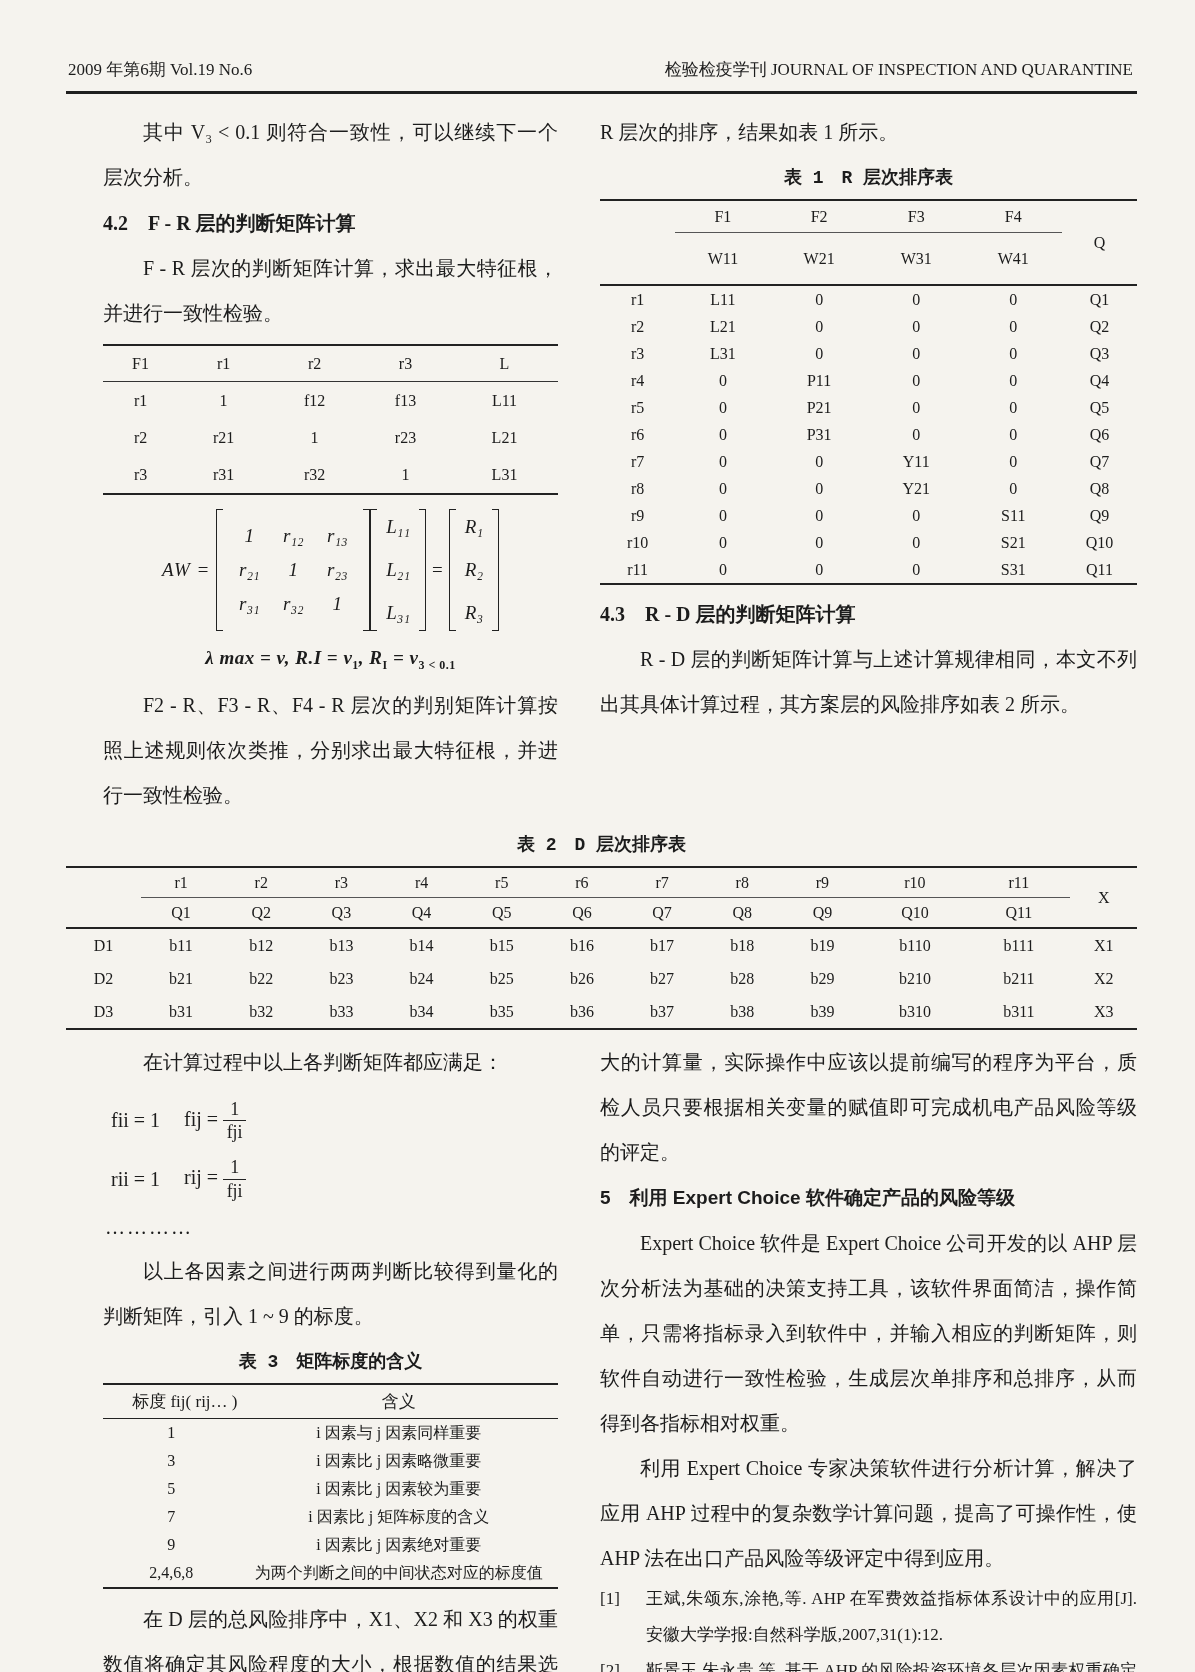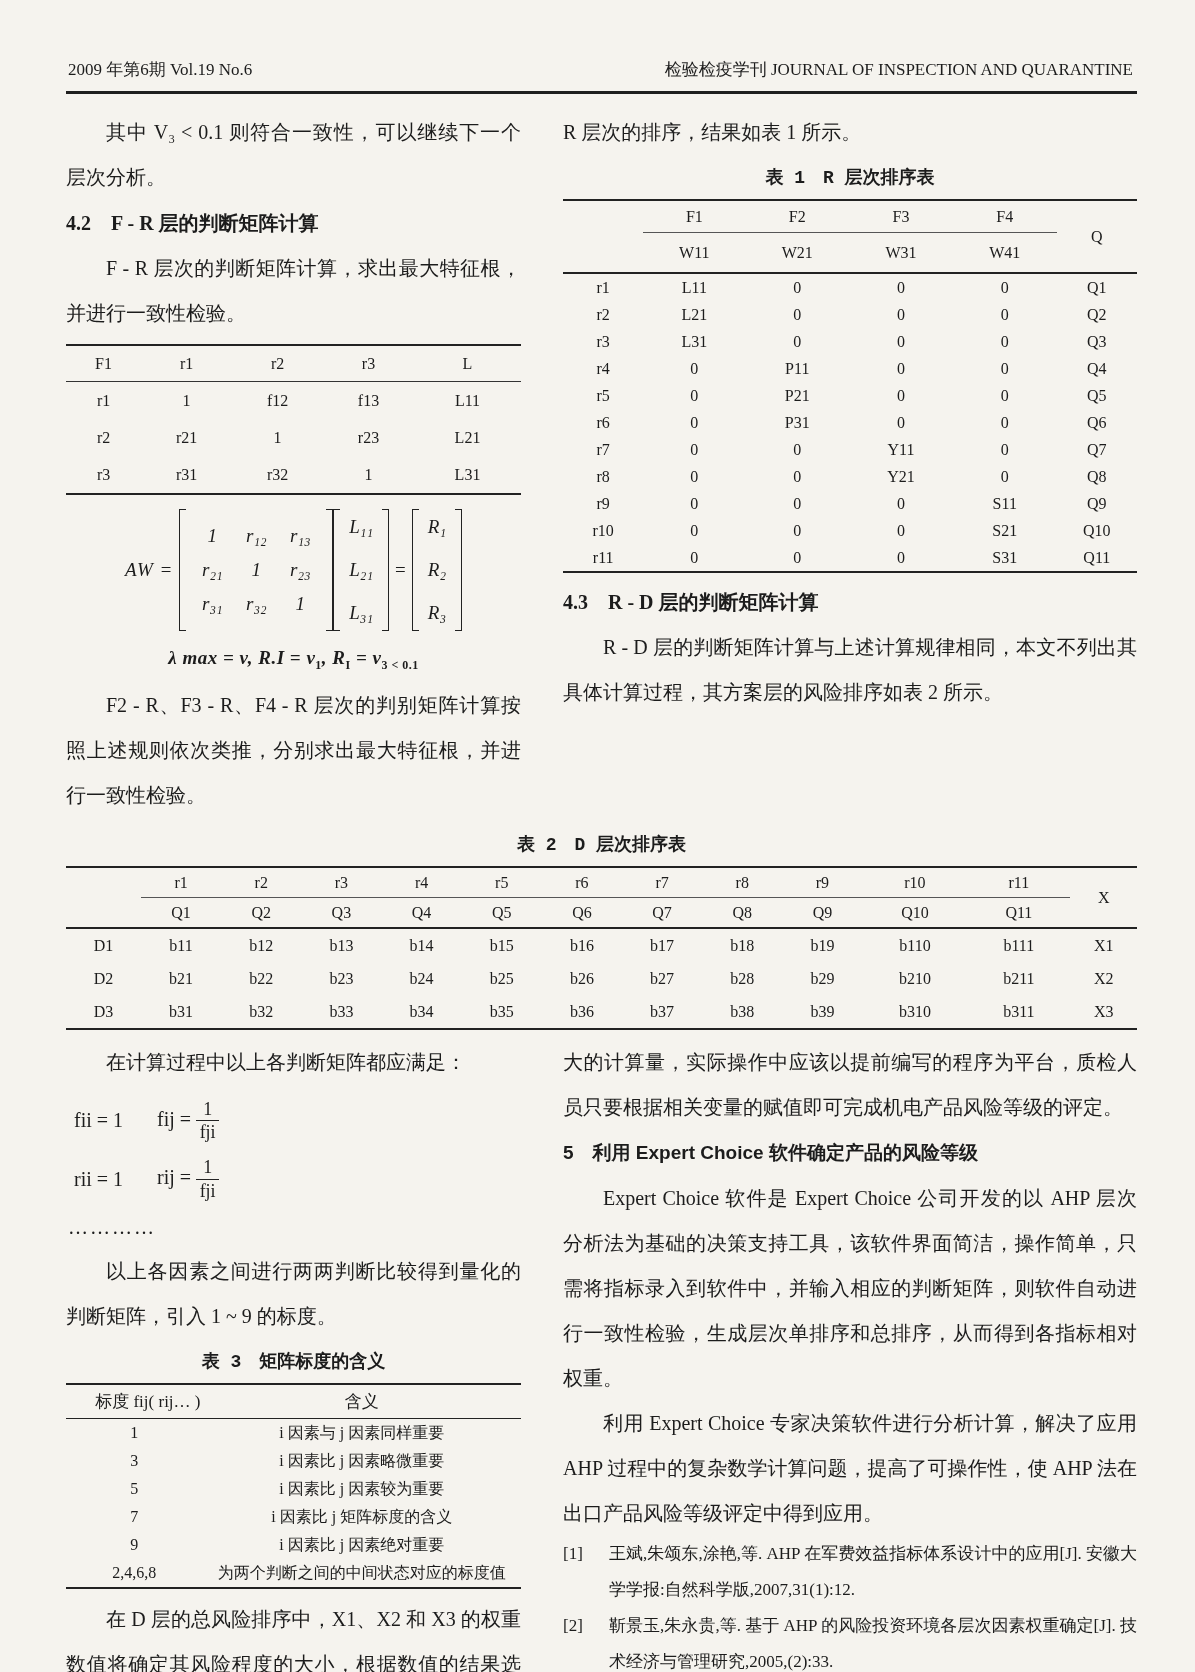--- a/index.html
+++ b/index.html
@@ -8,38 +8,38 @@
     width:1195px; min-height:1672px;
     background:#f5f3ee; color:#1c1c1c;
     font-family:"Liberation Serif","DejaVu Serif",serif;
     padding:58px 58px 30px 66px;
     position:relative;
   }
   .hdr { display:flex; justify-content:space-between; 
          font-size:17px; padding:0 4px 10px 2px; }
   .hdr-rule { border-bottom:3px solid #1f1f1f; margin-bottom:16px; }
   .cols { display:flex; gap:42px; }
-  .colL { width:455px; flex:none; }
+  .colL { width:455px; flex:none;margin-left:37px; }
   .colR { flex:1; min-width:0; }
   p.body { margin:0; font-size:20px; line-height:45px; text-align:justify; }
   .ind { text-indent:2em; }
   .sech { margin:0; font-size:20px; line-height:46px; font-weight:bold; }
   .sech5 { font-family:Liberation Sans, sans-serif; font-size:19px; }
   .cap { text-align:center; font-weight:bold; font-size:18px; line-height:42px;
          font-family:Liberation Mono, monospace; margin-top:2px; }
   table { width:100%; border-collapse:collapse;
           border-top:2.5px solid #222; border-bottom:2.5px solid #222;
           font-size:16px; }
   th,td { font-weight:normal; text-align:center; padding:5px 2px; line-height:19px; }
   
   .tfr thead th { border-bottom:1.6px solid #333; padding:8px 2px; }
   .tfr tbody td { padding:9px 2px; }
   
   .t1 thead tr.grprow th.grp { border-bottom:1.2px solid #555; padding:6px 2px; }
-  .t1 thead tr.subrow th { border-bottom:2px solid #222; padding:10px 2px; }
+  .t1 thead tr.subrow th { border-bottom:2px solid #222; padding:16px 2px; }
   .t1 thead th.span2 { border-bottom:2px solid #222; }
   .t1 td, .t1 th { padding:4px 2px; }
   .t1 col.c-lbl { width:14%; }
   
   .t2 thead tr.grprow th.grp { border-bottom:1.2px solid #555; }
   .t2 thead tr.subrow th { border-bottom:2px solid #222; }
   .t2 thead th.span2 { border-bottom:2px solid #222; }
   .t2 td, .t2 th { padding:5px 1px; font-size:16px; }
   .t2 tbody td { padding:7px 1px; }
   
@@ -56,21 +56,21 @@
   .mxbr.r { border-right:1.6px solid #222; }
   .mgrid3 { display:grid; grid-template-columns:repeat(3, minmax(36px,auto));
             row-gap:12px; column-gap:8px; padding:7px 8px; justify-items:center;
             align-items:center; font-style:italic; }
   .vgrid { display:grid; row-gap:21px; padding:7px 9px; justify-items:center;
            align-items:center; font-style:italic; }
   .lambda { text-align:center; font-size:19px; font-style:italic;
             margin:16px 0 10px 0; letter-spacing:.5px;font-weight:bold; }
   .lambda sub { font-size:12px; font-style:normal; }
   
-  .feq { display:flex; align-items:center; gap:34px; font-size:20px;
+  .feq { display:flex; align-items:center; gap:24px; font-size:20px;
          margin:14px 0 14px 8px; }
   .frac { display:inline-block; text-align:center; font-size:18px; line-height:1.15;
           vertical-align:middle; }
   .frac .n { display:block; border-bottom:1.6px solid #222; padding:0 7px 1px 7px; }
   .frac .d { display:block; padding-top:1px; }
   .dots { font-size:20px; letter-spacing:2px; margin:4px 0 10px 2px; }
   
   .refh { font-family:"Liberation Sans","DejaVu Sans",sans-serif; font-weight:bold;
           font-size:20px; line-height:46px; margin:0; }
   .ref { display:flex; font-size:17px; line-height:36px; text-align:justify; }

